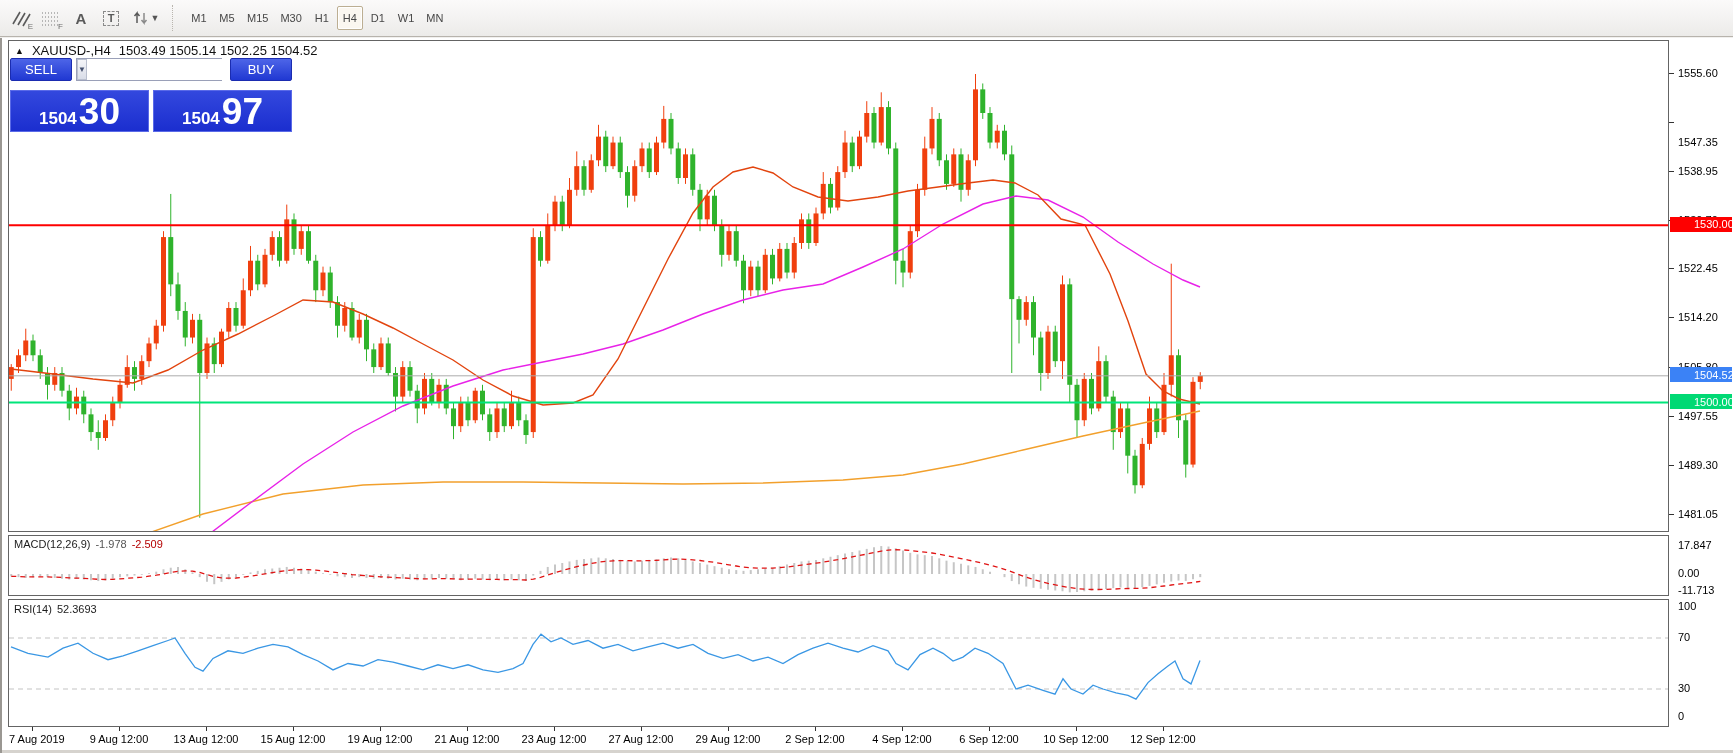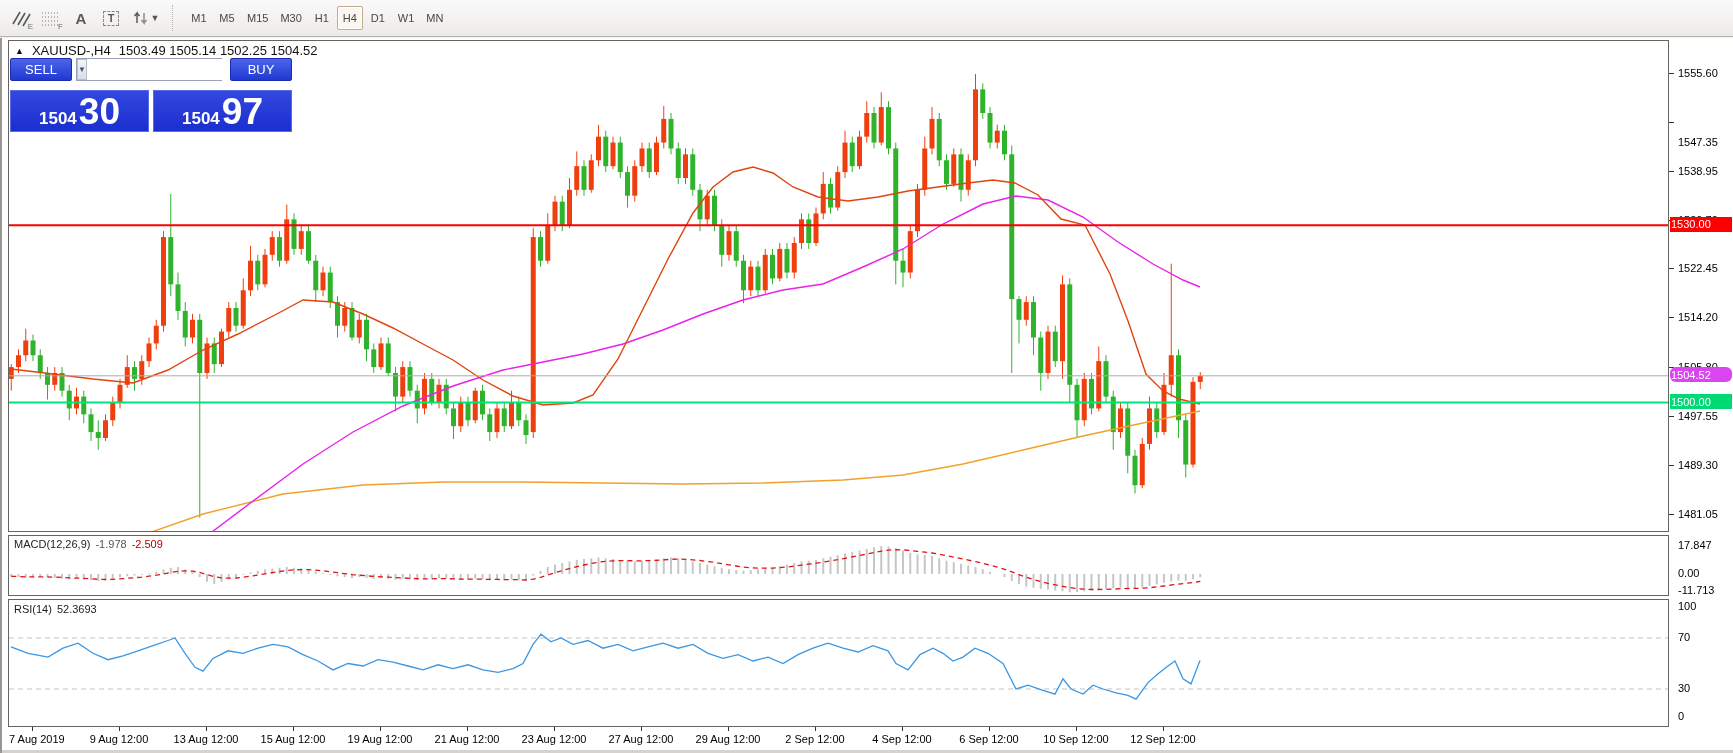--- a/index.html
+++ b/index.html
@@ -58,21 +58,21 @@
   .ind-label { position:absolute; left:12px; font-size:11px; color:#1c1c1c; z-index:6; white-space:nowrap; }
   .ind-label .v1 { color:#555; margin-left:5px; }
   .ind-label .v2 { color:#b40000; margin-left:5px; }
   .ind-label .vb { color:#1c1c1c; margin-left:5px; }
 
   
   .axis-right { position:absolute; left:1667px; top:0; width:64px; height:689px; background:#fff; }
   .ax-label { position:absolute; left:9px; font-size:11px; color:#000; white-space:nowrap; }
   .ax-tick { position:absolute; left:0; width:5px; height:1px; background:#333; }
   .badge { position:absolute; left:1px; width:62px; height:15px; font-size:11px; color:#fff;
-    display:flex; align-items:center; padding-left:1px; z-index:4; }
+    display:flex; align-items:center; padding-left:24px; z-index:4; }
   .axis-time { position:absolute; left:6px; top:689px; width:1727px; height:23px; background:#fff; }
   .t-label { position:absolute; top:6px; font-size:11px; color:#000; transform:translateX(-50%); white-space:nowrap; }
   .t-label.first { transform:none; }
   .t-tick { position:absolute; top:0; width:1px; height:4px; background:#333; }
   .bottom-strip { position:absolute; left:0; top:712px; width:1733px; height:3px; background:#d6d3ce; }
 </style>
 </head>
 <body>
 
 <div class="toolbar">
@@ -692,21 +692,21 @@
       <div class="ax-tick" style="top: 329px;"></div>
       <div class="ax-label" style="top: 322.5px;">1505.80</div>
       <div class="ax-tick" style="top: 378px;"></div>
       <div class="ax-label" style="top: 371.5px;">1497.55</div>
       <div class="ax-tick" style="top: 427px;"></div>
       <div class="ax-label" style="top: 420.5px;">1489.30</div>
       <div class="ax-tick" style="top: 476px;"></div>
       <div class="ax-label" style="top: 469.5px;">1481.05</div>
       <div class="badge" style="top: 178.765px; background: rgb(254, 0, 0); color: rgb(255, 255, 255);">1530.00</div>
       <div class="badge" style="top: 356.029px; background: rgb(0, 217, 116); color: rgb(255, 255, 255);">1500.00</div>
-      <div class="badge" style="top: 329.322px; background: #d946ef; border-radius: 6px;">1504.52</div>
+      <div class="badge" style="top: 329.322px; background: #3b82f6;">1504.52</div>
       <div class="ax-label" style="top: 500.5px;">17.847</div>
       <div class="ax-label" style="top: 528.5px;">0.00</div>
       <div class="ax-label" style="top: 545.5px;">-11.713</div>
       <div class="ax-label" style="top: 561.5px;">100</div>
       <div class="ax-label" style="top: 592.5px;">70</div>
       <div class="ax-label" style="top: 643.5px;">30</div>
       <div class="ax-label" style="top: 671.5px;">0</div>
     </div>
   <div class="axis-time" id="axis-time">
       <div class="t-tick" style="left: 24px;"></div>

